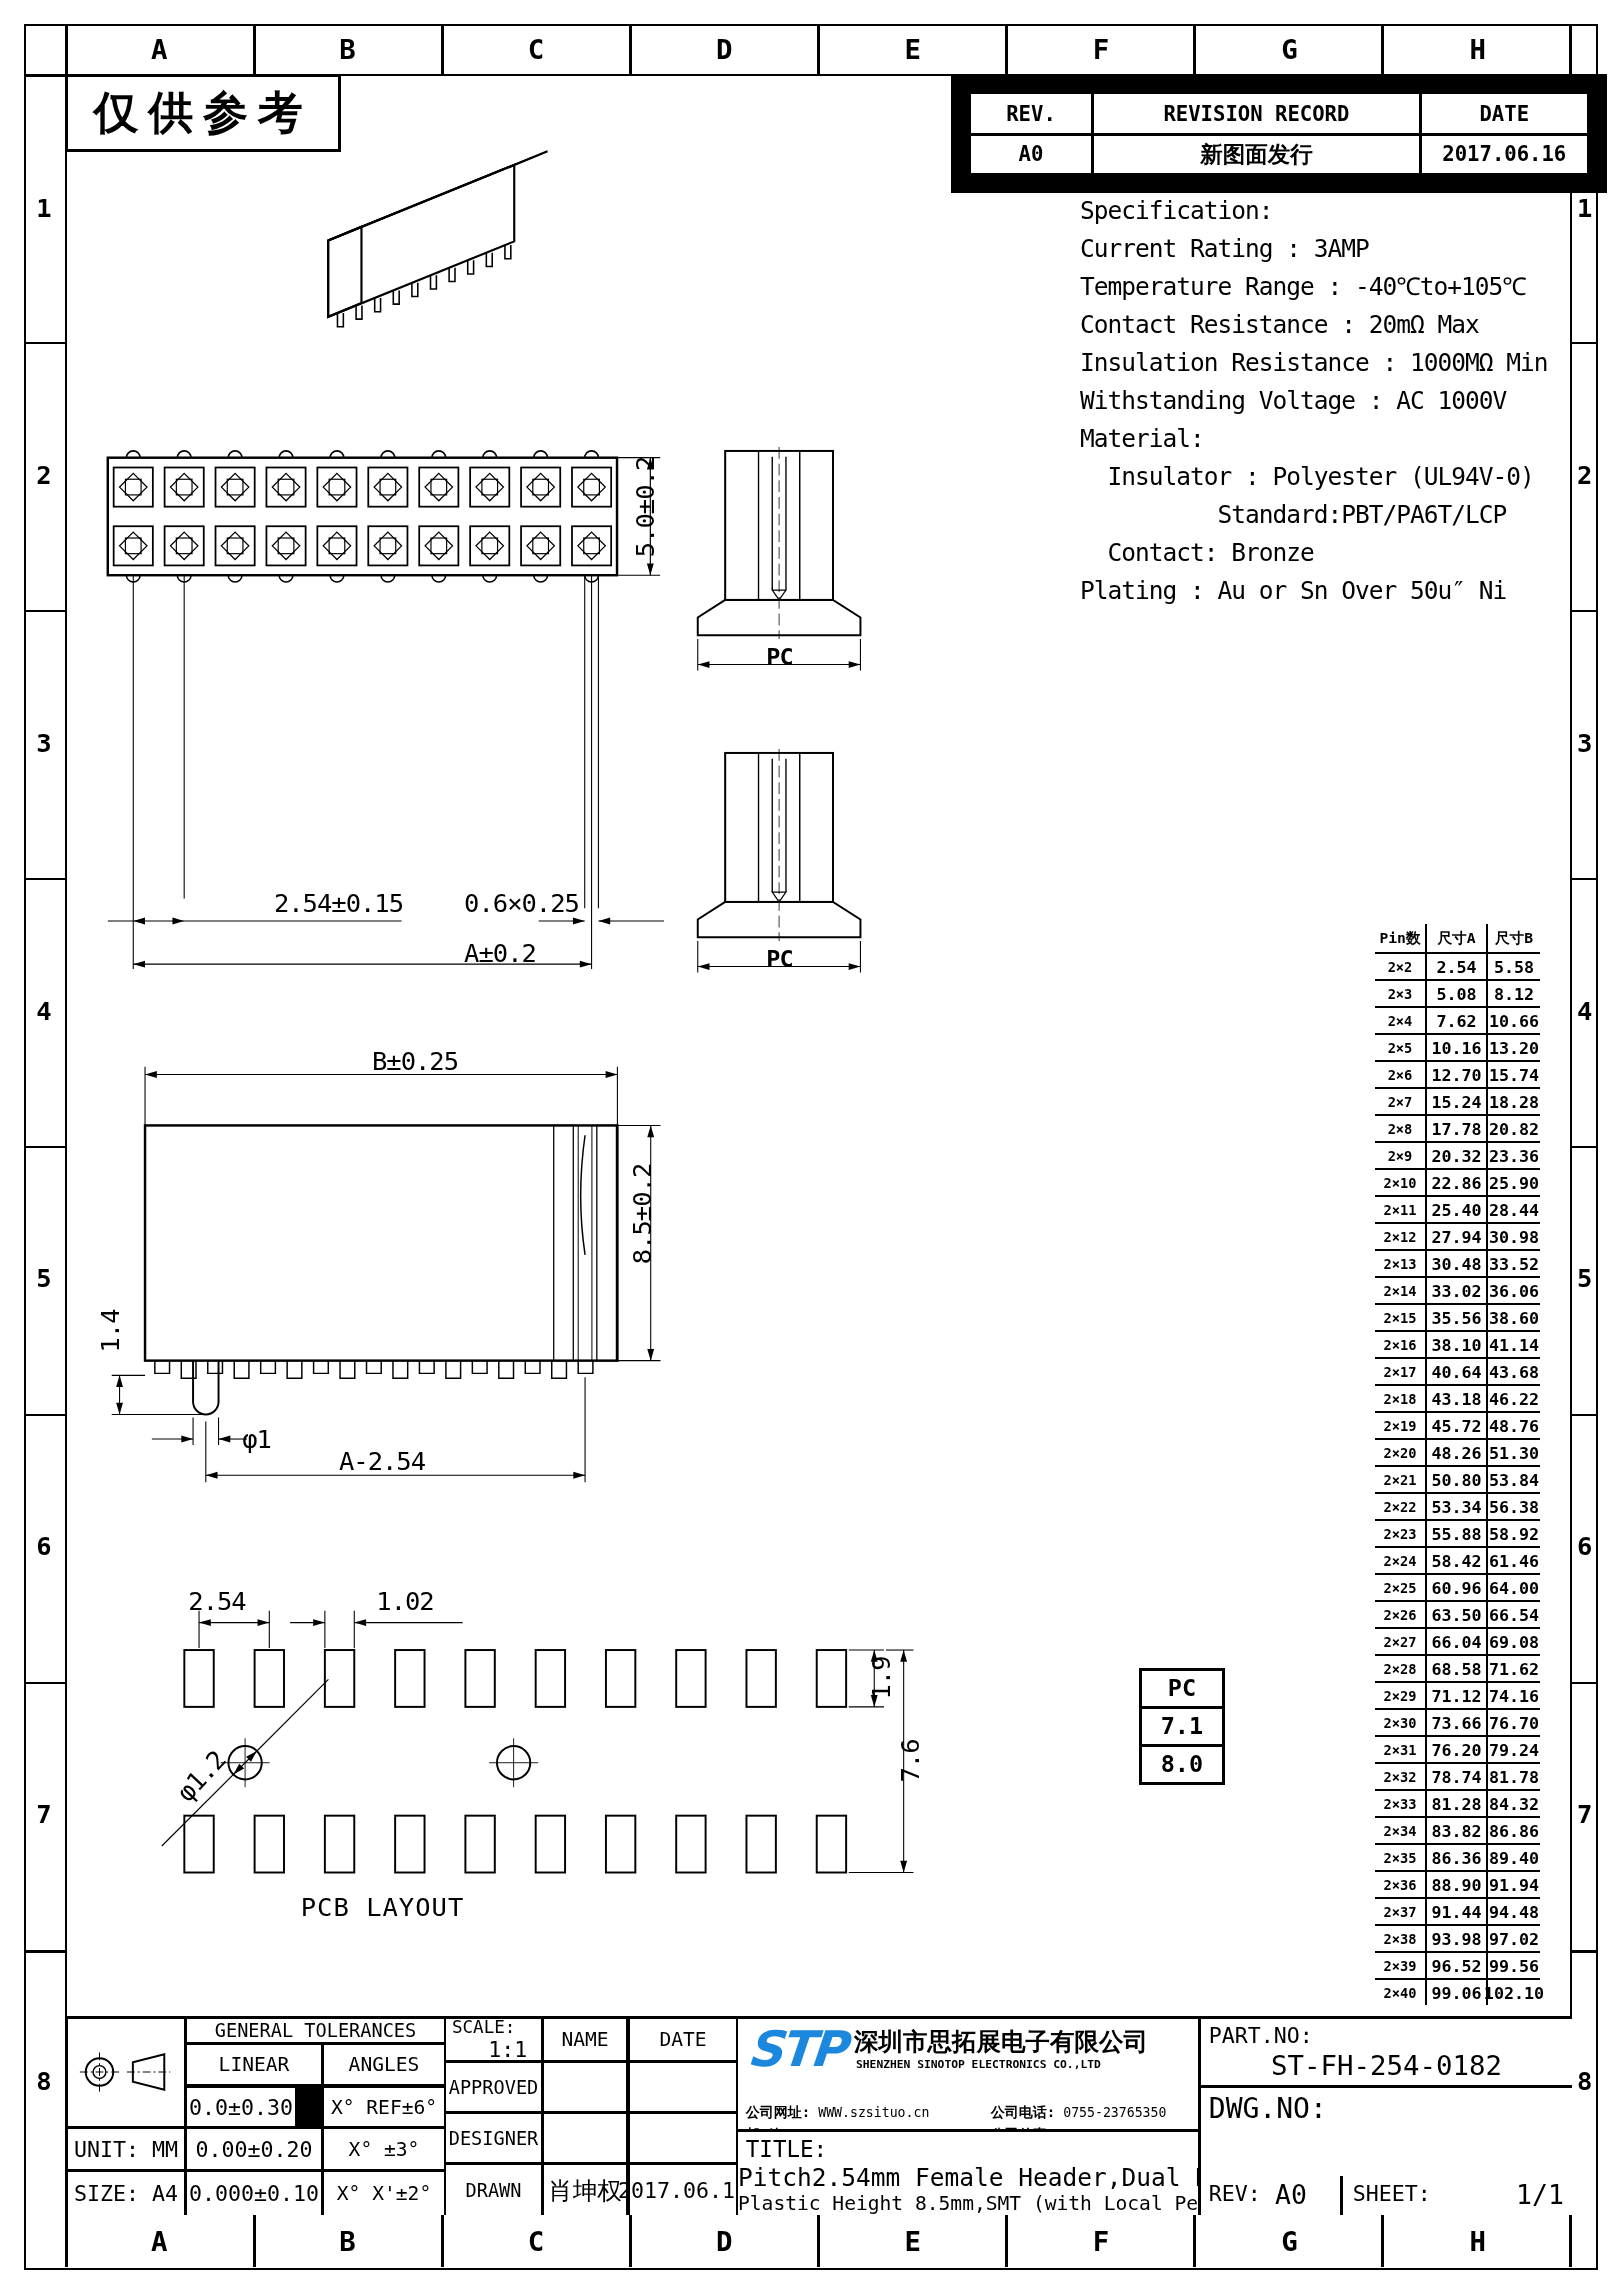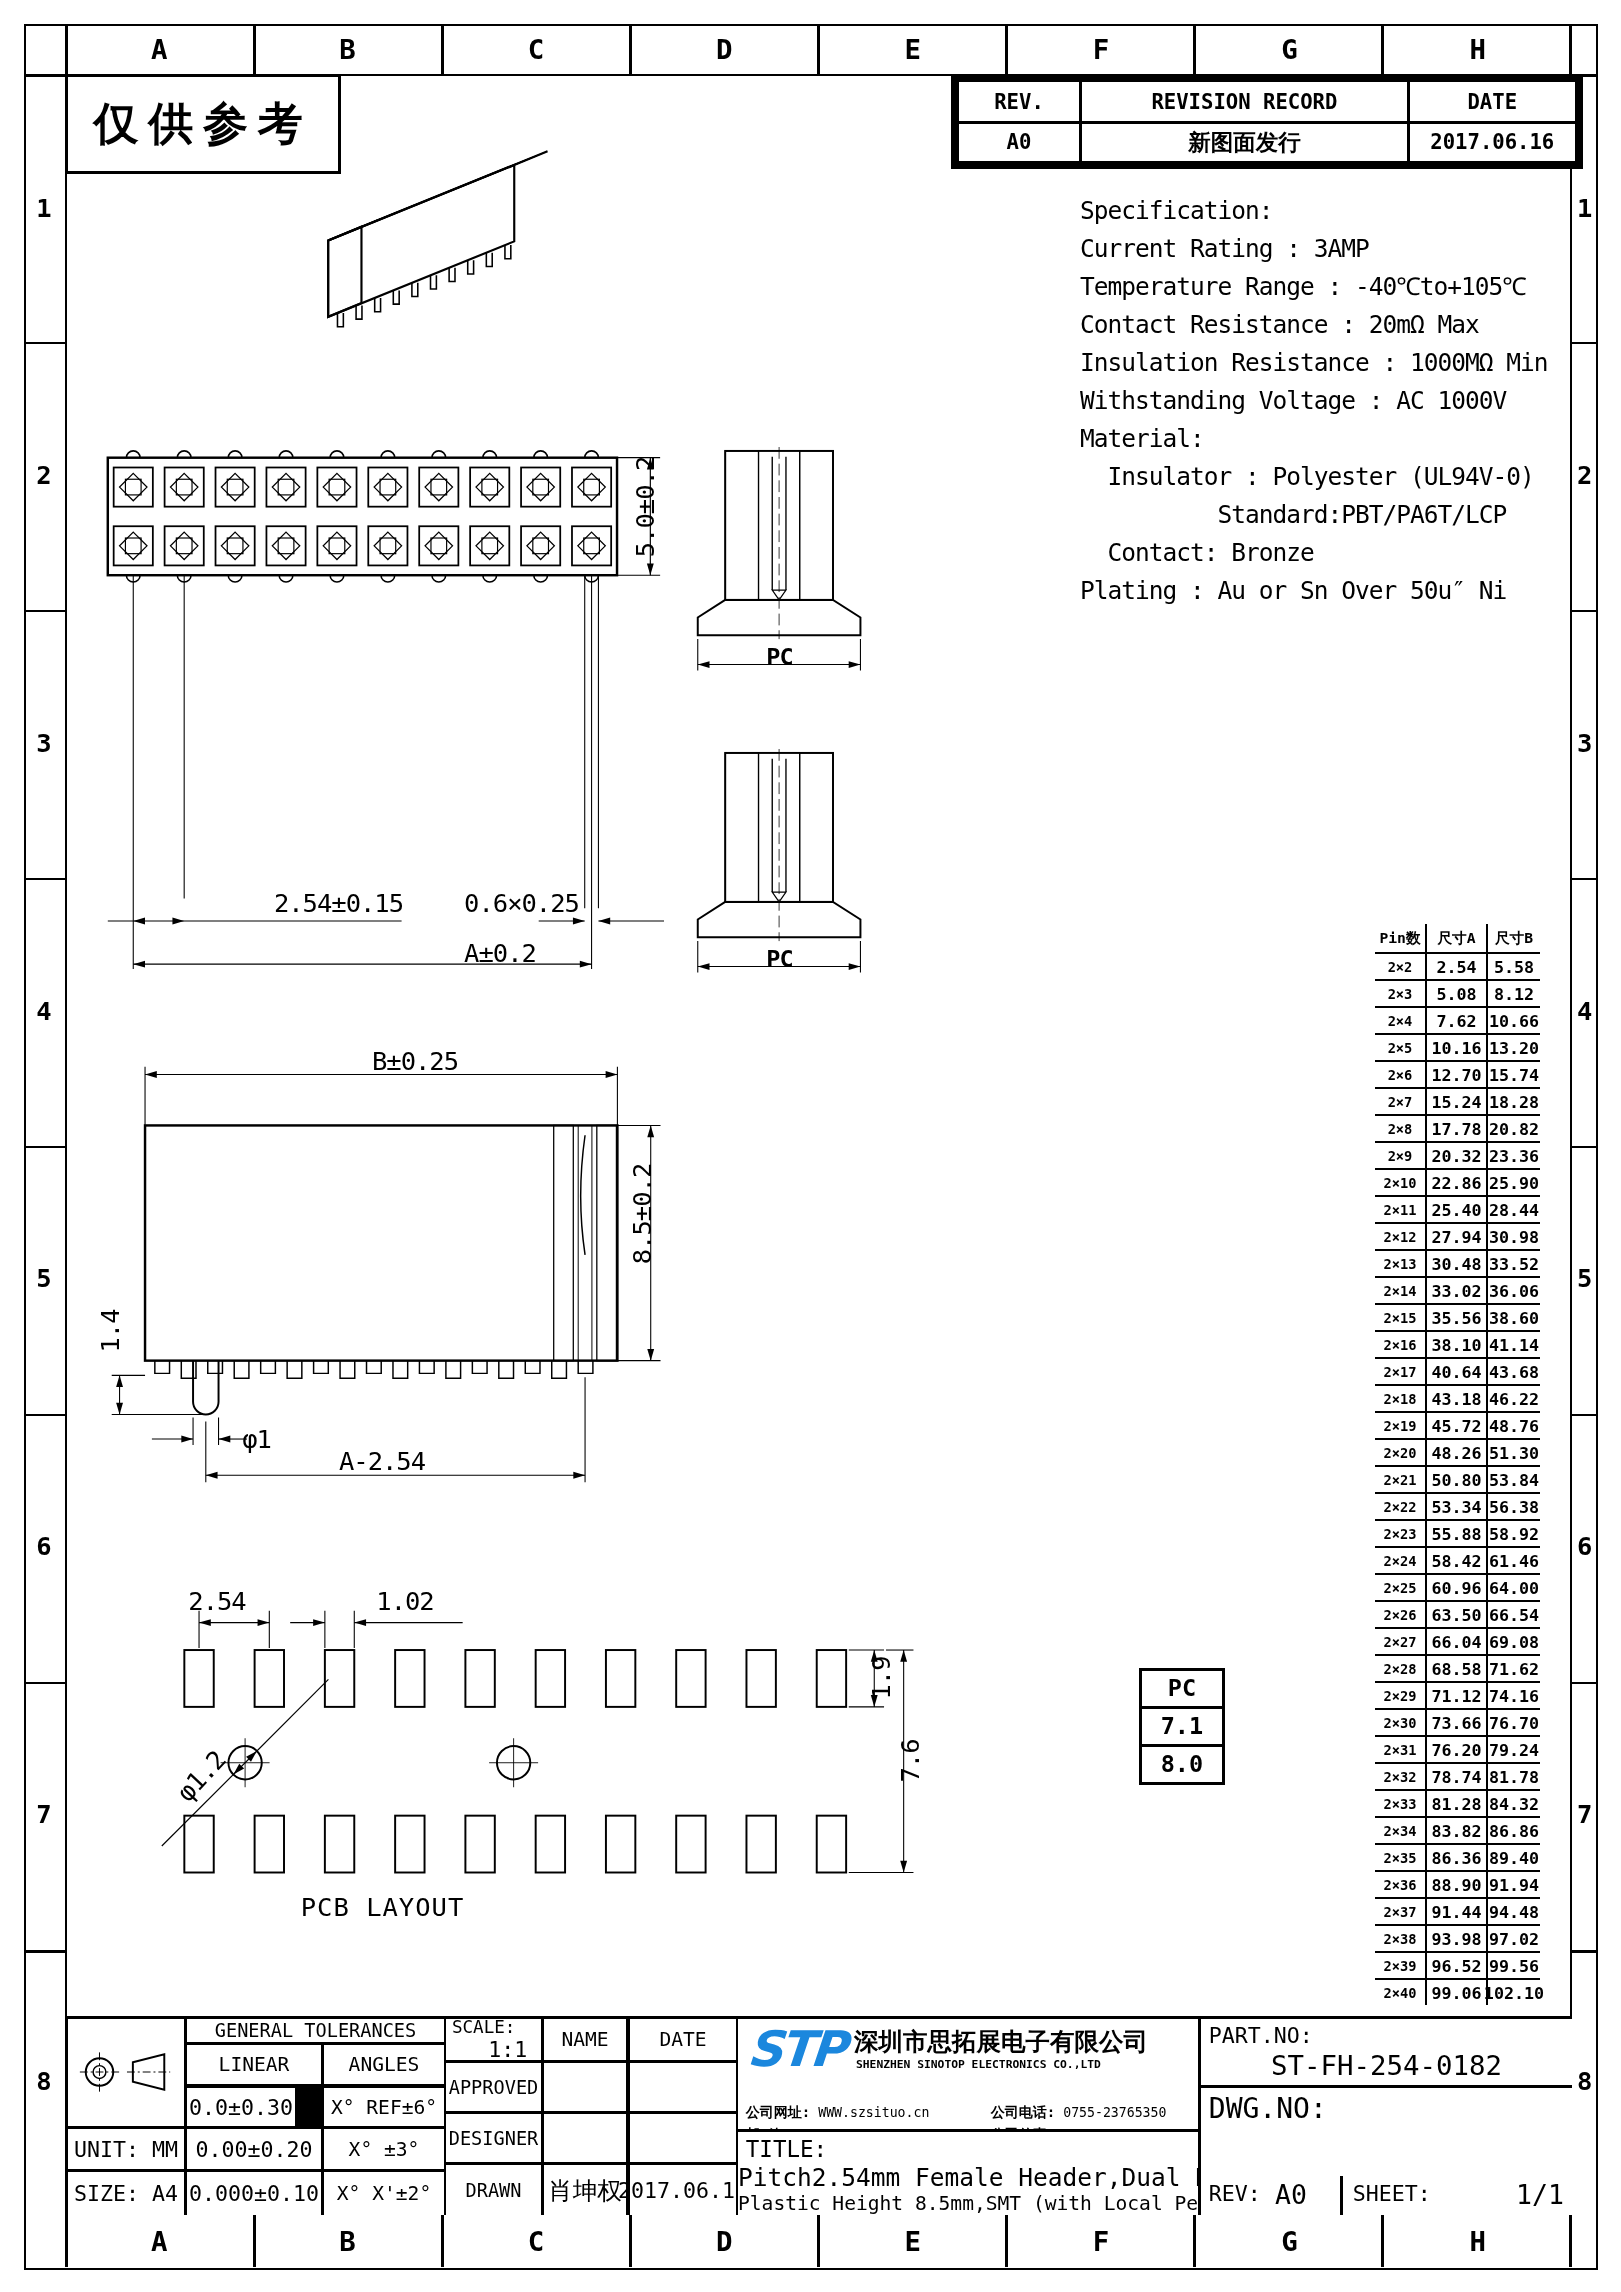--- a/index.html
+++ b/index.html
@@ -10,27 +10,27 @@
   .inner-border{position:absolute;left:65px;top:74px;width:1507px;height:2141px;border:2.9px solid #000;box-sizing:border-box;}
   
   .band{position:absolute;display:flex;font-weight:bold;}
   .band-h{left:65px;width:1507px;height:51px;flex-direction:row;
           background:repeating-linear-gradient(to right,#000 0 2.5px,transparent 2.5px 188px);}
   .band-v{top:74px;width:41px;height:2141px;flex-direction:column;
           background:repeating-linear-gradient(to bottom,#000 0 2.5px,transparent 2.5px 268px);}
   .band span{flex:1;display:flex;align-items:center;justify-content:center;font-size:27.4px;}
   .band-v span{font-size:25.5px;}
   
-  .stamp{position:absolute;left:65px;top:74px;width:276px;height:100px;border:3.4px solid #000;box-sizing:border-box;
+  .stamp{position:absolute;left:65px;top:74px;width:276px;height:78px;border:3.4px solid #000;box-sizing:border-box;
          display:flex;align-items:center;justify-content:center;font-size:45px;font-weight:bold;letter-spacing:9.8px;
          font-family:"DejaVu Serif","Liberation Serif",serif;text-align:center;}
   
   .blkgrid{position:absolute;display:grid;background:#000;}
   .blkgrid>div{background:#fff;display:flex;align-items:center;justify-content:center;white-space:nowrap;}
-  #rev-table{left:951px;top:74px;grid-template-columns:120px 325px 165px;grid-template-rows:39px 37px;gap:2.9px;padding:8px;font-size:20.6px;font-weight:600;}
+  #rev-table{left:951px;top:74px;grid-template-columns:120px 325px 165px;grid-template-rows:39px 37px;gap:2.9px;padding:20px;font-size:20.6px;font-weight:600;}
   #rev-table .cn{font-size:22.5px;}
   #pc-table{left:1139px;top:1668px;grid-template-columns:80px;grid-auto-rows:35px;gap:2.9px;padding:2.9px;font-size:23.5px;font-weight:600;}
   #pin-table{left:1375px;top:924px;grid-template-columns:50px 59px 52px;grid-template-rows:28px;grid-auto-rows:25px;gap:2px;padding:0;font-weight:600;}
   #pin-table .hdr{font-size:14.7px;}
   #pin-table .pin{font-size:13.7px;}
   #pin-table .num{font-size:16.7px;}
   
   #spec{position:absolute;left:1080px;top:192px;font-size:24.5px;letter-spacing:-1px;line-height:38px;white-space:pre;}
   
   .dim{position:absolute;font-size:25.5px;letter-spacing:-1px;white-space:nowrap;text-align:center;}

